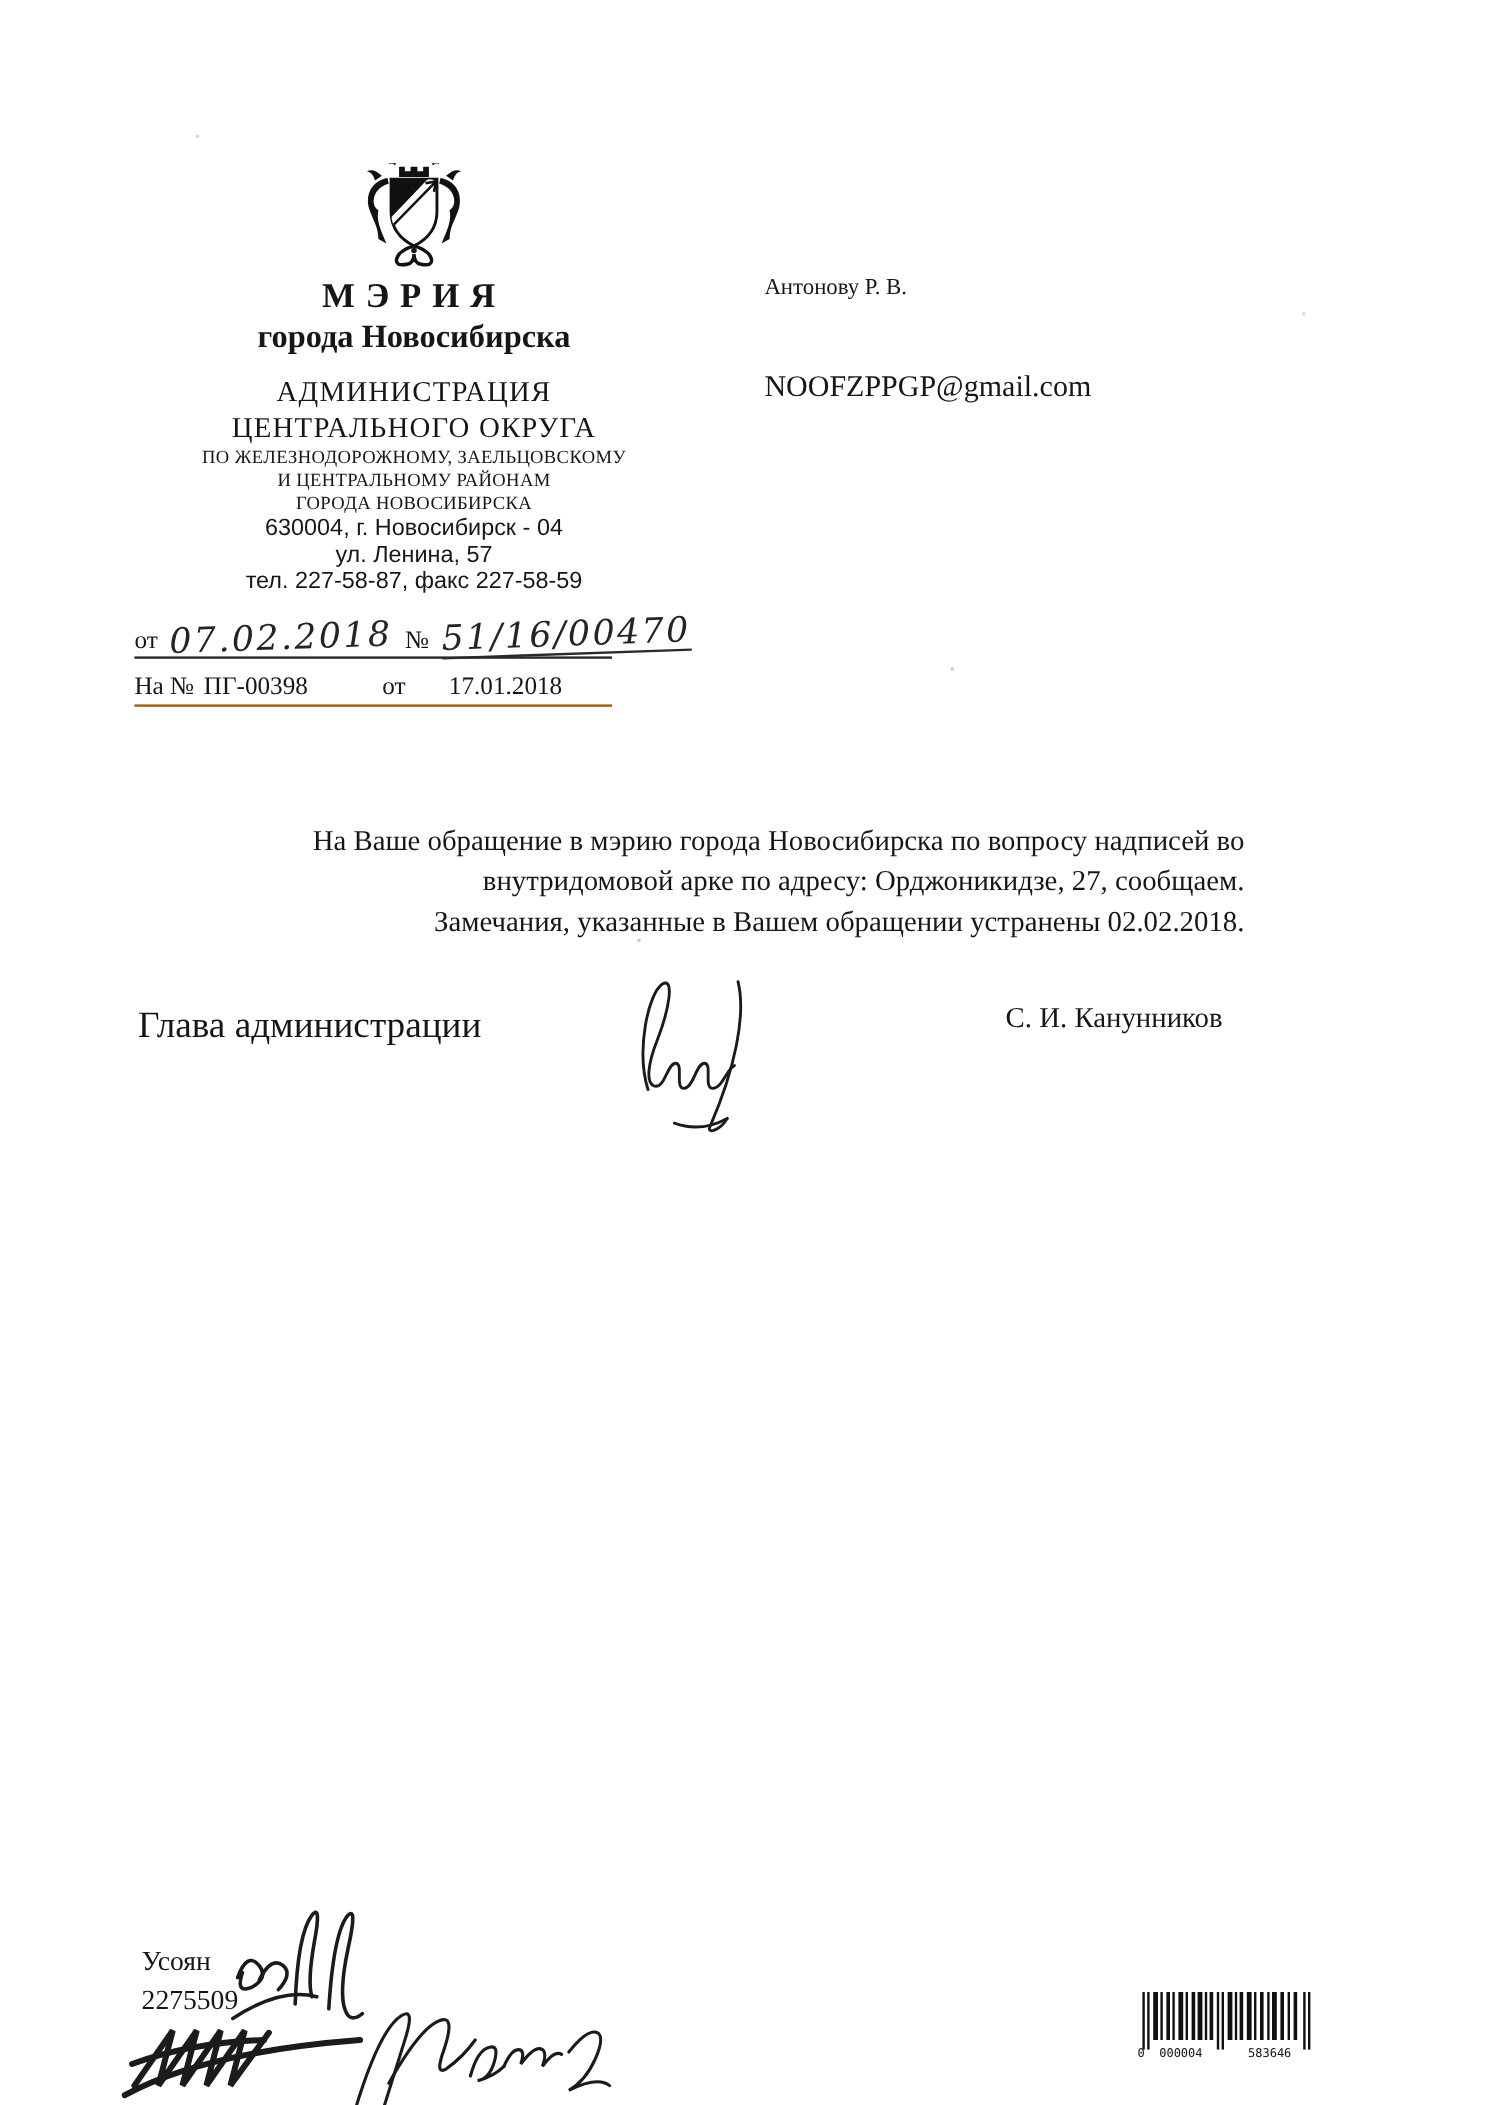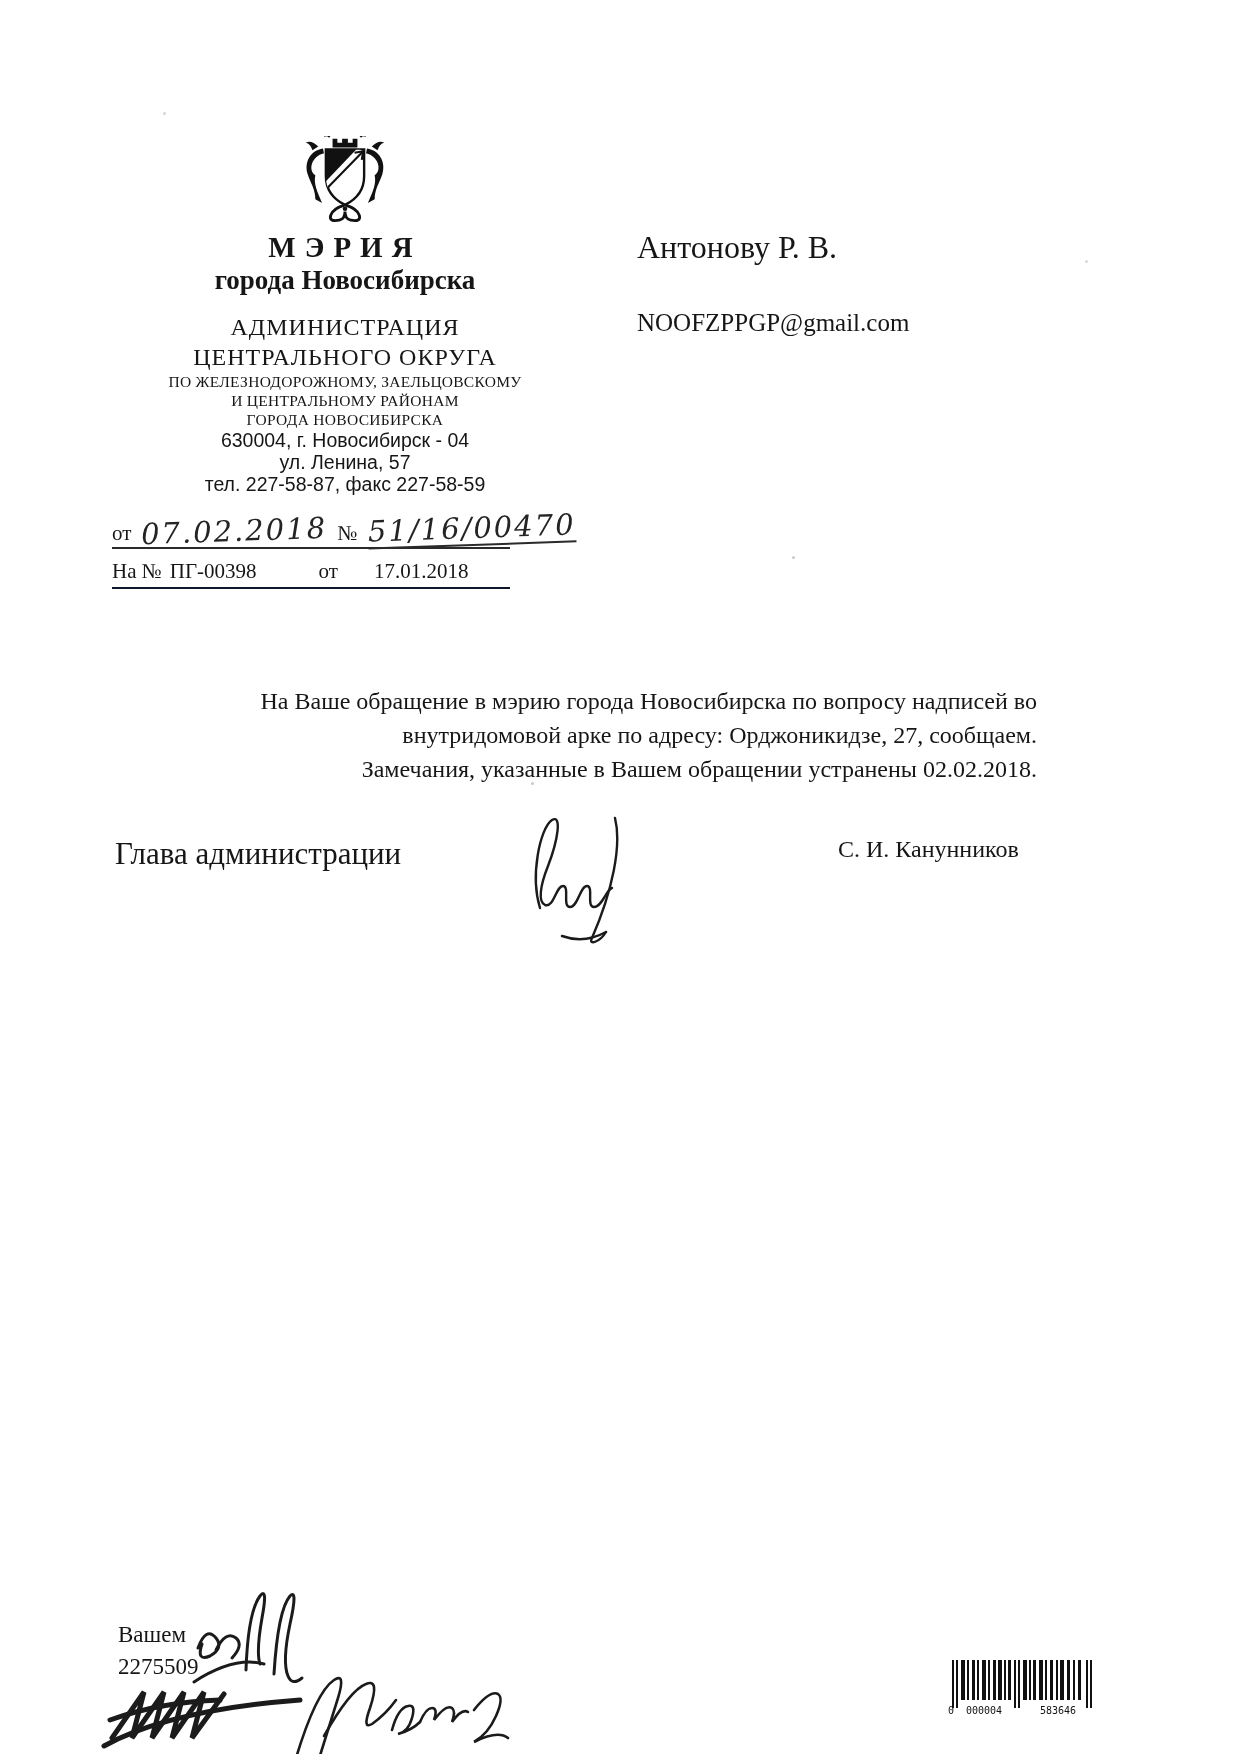--- a/index.html
+++ b/index.html
@@ -22,28 +22,28 @@
     border-bottom:2px solid #2a2a2a;display:flex;align-items:flex-end;gap:10px;
     font-size:21px;padding-bottom:1px;
   }
   .hand{
     font-family:"DejaVu Serif",serif;font-style:italic;font-size:29px;
     letter-spacing:2px;transform:rotate(-2deg);color:#242424;line-height:30px;
   }
   .hand-num{border-bottom:2px solid #2a2a2a;padding-bottom:1px;}
   .ref2{
     position:absolute;left:112px;top:506px;width:398px;height:30px;
-    border-bottom:2px solid #0f172a;display:flex;align-items:flex-end;
+    border-bottom:2px solid #a16207;display:flex;align-items:flex-end;
     font-size:21px;padding-bottom:3px;white-space:nowrap;
   }
   .ref2 .g1{margin-left:8px;}
   .ref2 .g2{margin-left:62px;}
   .ref2 .g3{margin-left:36px;}
   
-  .recipient-name{position:absolute;left:637px;top:181px;font-size:32px;}
+  .recipient-name{position:absolute;left:637px;top:181px;font-size:19px;}
   .recipient-email{position:absolute;left:637px;top:261px;font-size:25px;}
   
   .body-text{position:absolute;left:115px;top:636px;width:922px;font-size:24px;line-height:34px;text-align:right;}
   .body-text p{margin:0;text-indent:58px;}
   
   .sig-title{position:absolute;left:115px;top:788px;font-size:31px;}
   .sig-name{position:absolute;left:838px;top:788px;font-size:24px;}
   .sig-svg{position:absolute;left:512px;top:758px;}
   
   .exec-name{position:absolute;left:118px;top:1574px;font-size:23px;}
@@ -131,21 +131,21 @@
   <svg class="sig-svg" width="150" height="138" viewBox="0 0 150 138">
     <g fill="none" stroke="#1b1b1b" stroke-width="2.4" stroke-linecap="round">
       <path d="M28,102 C18,70 28,22 40,14 C50,8 46,34 36,60 C28,80 26,96 33,99 C42,102 44,80 51,80 C58,80 50,101 58,101 C66,101 68,80 75,80 C82,80 74,101 82,101 C90,101 94,84 100,82"></path>
       <path d="M103,12 C110,40 100,86 80,132 C76,140 88,136 94,126"></path>
       <path d="M94,126 q-22,12 -44,4"></path>
     </g>
   </svg>
 
   <div class="sig-name">С. И. Канунников</div>
 
-  <div class="exec-name">Вашем</div>
+  <div class="exec-name">Усоян</div>
   <div class="exec-phone">2275509</div>
 
   <svg class="scribble1" width="122" height="112" viewBox="0 0 122 112">
     <g fill="none" stroke="#1b1b1b" stroke-width="3" stroke-linecap="round">
       <path d="M8,62 q8,-22 18,-10 q8,10 -6,18 q-14,6 -8,-12"></path>
       <path d="M26,64 q10,-20 20,-12 q8,7 -4,20"></path>
       <path d="M56,84 q2,-58 14,-74 q8,-10 2,22 q-6,34 -2,46"></path>
       <path d="M84,88 q4,-64 16,-78 q8,-8 0,28 q-8,38 -2,52 q4,10 14,2"></path>
       <path d="M4,96 q40,-26 70,-18"></path>
     </g>

